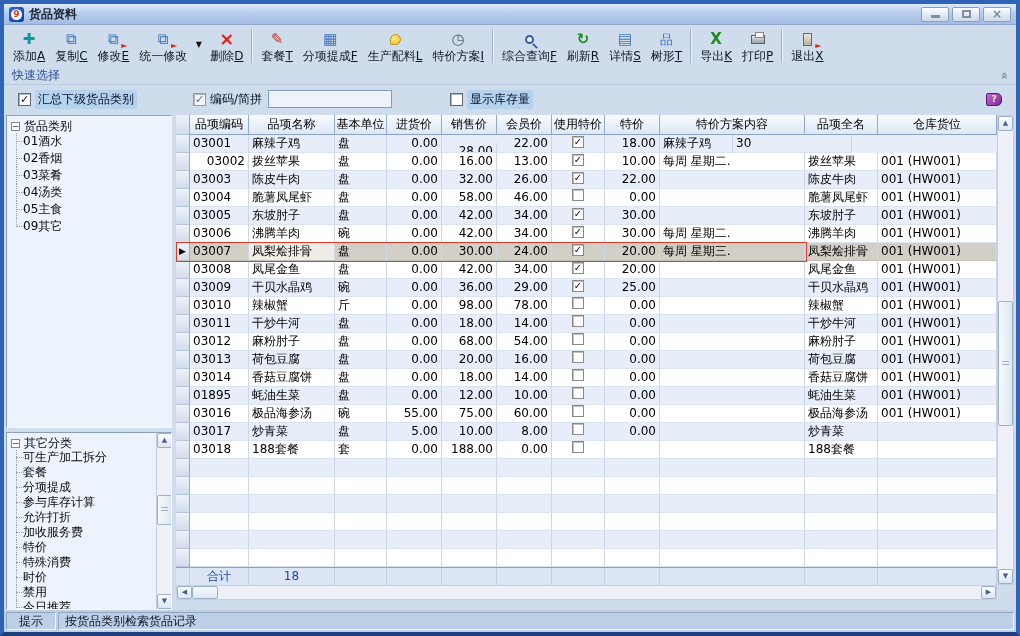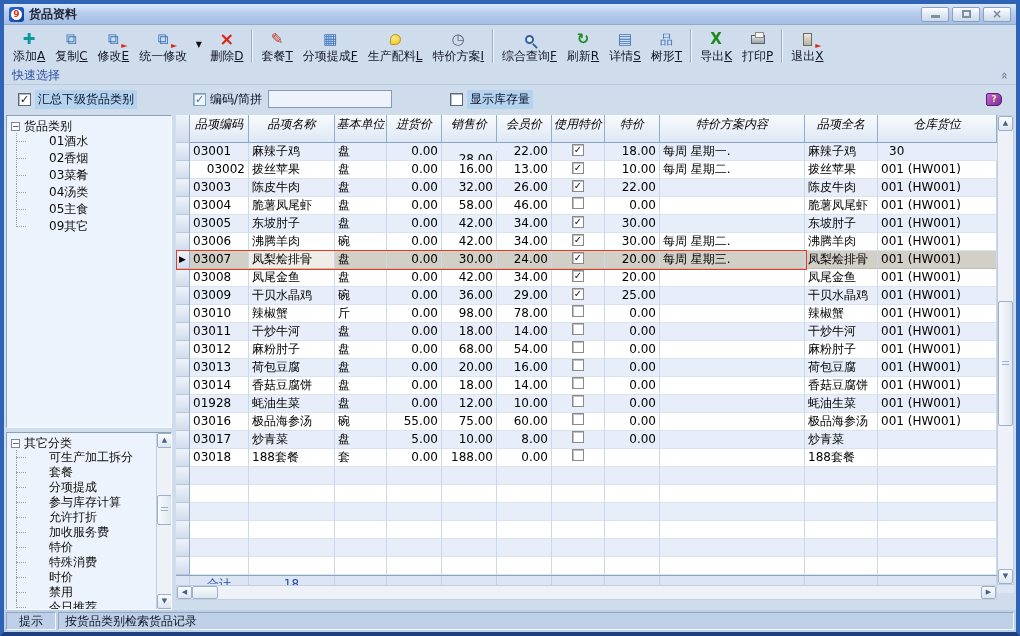--- a/index.html
+++ b/index.html
@@ -56,39 +56,39 @@
     background:linear-gradient(135deg,#c06ad0,#7c2a96);color:#ffec9a;display:flex;align-items:center;justify-content:center;
     font-size:9px;font-weight:bold;}
   
   .content{flex:1;display:flex;padding:2px 2px 0;overflow:hidden;}
   .leftcol{width:166px;flex:0 0 166px;display:flex;flex-direction:column;margin-right:4px;}
   .panel{background:#edf3fc;border:1px solid;border-color:#8ca0b8 #f6f9fd #f6f9fd #8ca0b8;overflow:hidden;position:relative;}
   .p1{height:313px;margin-bottom:4px;}
   .p2{flex:1;}
   .troot{display:flex;align-items:center;gap:4px;padding:3px 2px 0 4px;color:#0a0a0a;line-height:14px;}
   .expbox{width:9px;height:9px;border:1px solid #7a8a9a;background:#fff;font-size:9px;line-height:7px;text-align:center;color:#333;flex:0 0 9px;}
-  .titem{position:relative;padding-left:42px;line-height:17px;color:#0a0a0a;white-space:nowrap;}
+  .titem{position:relative;padding-left:16px;line-height:17px;color:#0a0a0a;white-space:nowrap;}
   .titem::before{content:"";position:absolute;left:9px;top:0;height:100%;border-left:1px dotted #94a0ac;}
   .titem.last::before{height:9px;}
   .titem::after{content:"";position:absolute;left:9px;top:8px;width:10px;border-top:1px dotted #94a0ac;}
   .p2 .titem{line-height:15px;}
   .p2 .titem.last::before{height:8px;}
   .p2 .titem::after{top:7px;}
   
   .pscroll{position:absolute;top:0;right:0;bottom:0;width:15px;background:#eef2f8;border-left:1px solid #c2cfe0;}
   .sbtn{position:absolute;left:0;width:15px;height:15px;background:linear-gradient(#fdfdfe,#dce5f0);
     border:1px solid #9ab0cc;border-radius:2px;color:#44608c;font-size:7px;line-height:12px;text-align:center;}
   .sthumb{position:absolute;left:0;width:15px;background:linear-gradient(90deg,#f8fafc,#dde7f1);
     border:1px solid #9ab0cc;border-radius:2px;}
   .sthumb::after{content:"";position:absolute;left:3px;right:3px;top:50%;margin-top:-3px;height:6px;
     background:repeating-linear-gradient(#9ab0cc 0 1px,transparent 1px 3px);}
   
   .tablewrap{flex:1;position:relative;}
   .grid{position:absolute;left:0;top:0;width:838px;background:#fff;}
-  .hrow{display:flex;height:28px;font-style:italic;}
+  .hrow{display:flex;height:20px;}
   .hcell{border-right:1px solid #93accb;border-bottom:1px solid #8aa4c8;background:linear-gradient(#f8fbfe,#dde7f4);
     text-align:center;line-height:18px;color:#000;overflow:hidden;white-space:nowrap;flex:0 0 auto;}
   .trow{display:flex;height:18px;position:relative;background:#fff;}
   .trow.alt{background:#e7eef9;}
   .cell{border-right:1px solid #ccd8ea;border-bottom:1px solid #dae3f0;line-height:16px;overflow:hidden;
     white-space:nowrap;padding:0 3px;color:#000;flex:0 0 auto;}
   .ind{background:linear-gradient(#eef3fa,#d2dcec);border-right:1px solid #93accb;border-bottom:1px solid #b8c6da;
     padding:0;text-align:center;font-size:9px;line-height:16px;color:#000;}
   .num{text-align:right;}
   .ctr{text-align:center;padding:0;}
@@ -320,23 +320,22 @@
           <div class="trow alt">
             <div class="cell ind" style="width: 14px;"></div>
             <div class="cell" style="width: 59px;">03001</div>
             <div class="cell namecell" style="width: 86px;">麻辣子鸡</div>
             <div class="cell" style="width: 52px;">盘</div>
             <div class="cell num" style="width: 55px;">0.00</div>
             <div class="cell num" style="width: 55px; margin-top: 8px;">28.00</div>
             <div class="cell num" style="width: 55px;">22.00</div>
             <div class="cell ctr" style="width: 53px;"><span class="gcb">✓</span></div>
             <div class="cell num" style="width: 55px;">18.00</div>
-            <div class="cell" style="width: 145px;">每周 星期一.</div>
             <div class="cell" style="width: 73px;">麻辣子鸡</div>
-            <div class="cell" style="width: 119px; margin-left: 8px;">30</div>
+            <div class="cell" style="width: 119px;">30</div>
           </div>
           <div class="trow">
             <div class="cell ind" style="width: 14px;"></div>
             <div class="cell" style="width: 59px; text-align: right;">03002</div>
             <div class="cell namecell" style="width: 86px;">拨丝苹果</div>
             <div class="cell" style="width: 52px;">盘</div>
             <div class="cell num" style="width: 55px;">0.00</div>
             <div class="cell num" style="width: 55px;">16.00</div>
             <div class="cell num" style="width: 55px;">13.00</div>
             <div class="cell ctr" style="width: 53px;"><span class="gcb">✓</span></div>
@@ -508,21 +507,21 @@
             <div class="cell num" style="width: 55px;">18.00</div>
             <div class="cell num" style="width: 55px;">14.00</div>
             <div class="cell ctr" style="width: 53px;"><span class="gcb"></span></div>
             <div class="cell num" style="width: 55px;">0.00</div>
             <div class="cell" style="width: 145px;"></div>
             <div class="cell" style="width: 73px;">香菇豆腐饼</div>
             <div class="cell" style="width: 119px;">001 (HW001)</div>
           </div>
           <div class="trow alt">
             <div class="cell ind" style="width: 14px;"></div>
-            <div class="cell" style="width: 59px;">01928</div>
+            <div class="cell" style="width: 59px;">01895</div>
             <div class="cell namecell" style="width: 86px;">蚝油生菜</div>
             <div class="cell" style="width: 52px;">盘</div>
             <div class="cell num" style="width: 55px;">0.00</div>
             <div class="cell num" style="width: 55px;">12.00</div>
             <div class="cell num" style="width: 55px;">10.00</div>
             <div class="cell ctr" style="width: 53px;"><span class="gcb"></span></div>
             <div class="cell num" style="width: 55px;">0.00</div>
             <div class="cell" style="width: 145px;"></div>
             <div class="cell" style="width: 73px;">蚝油生菜</div>
             <div class="cell" style="width: 119px;">001 (HW001)</div>

